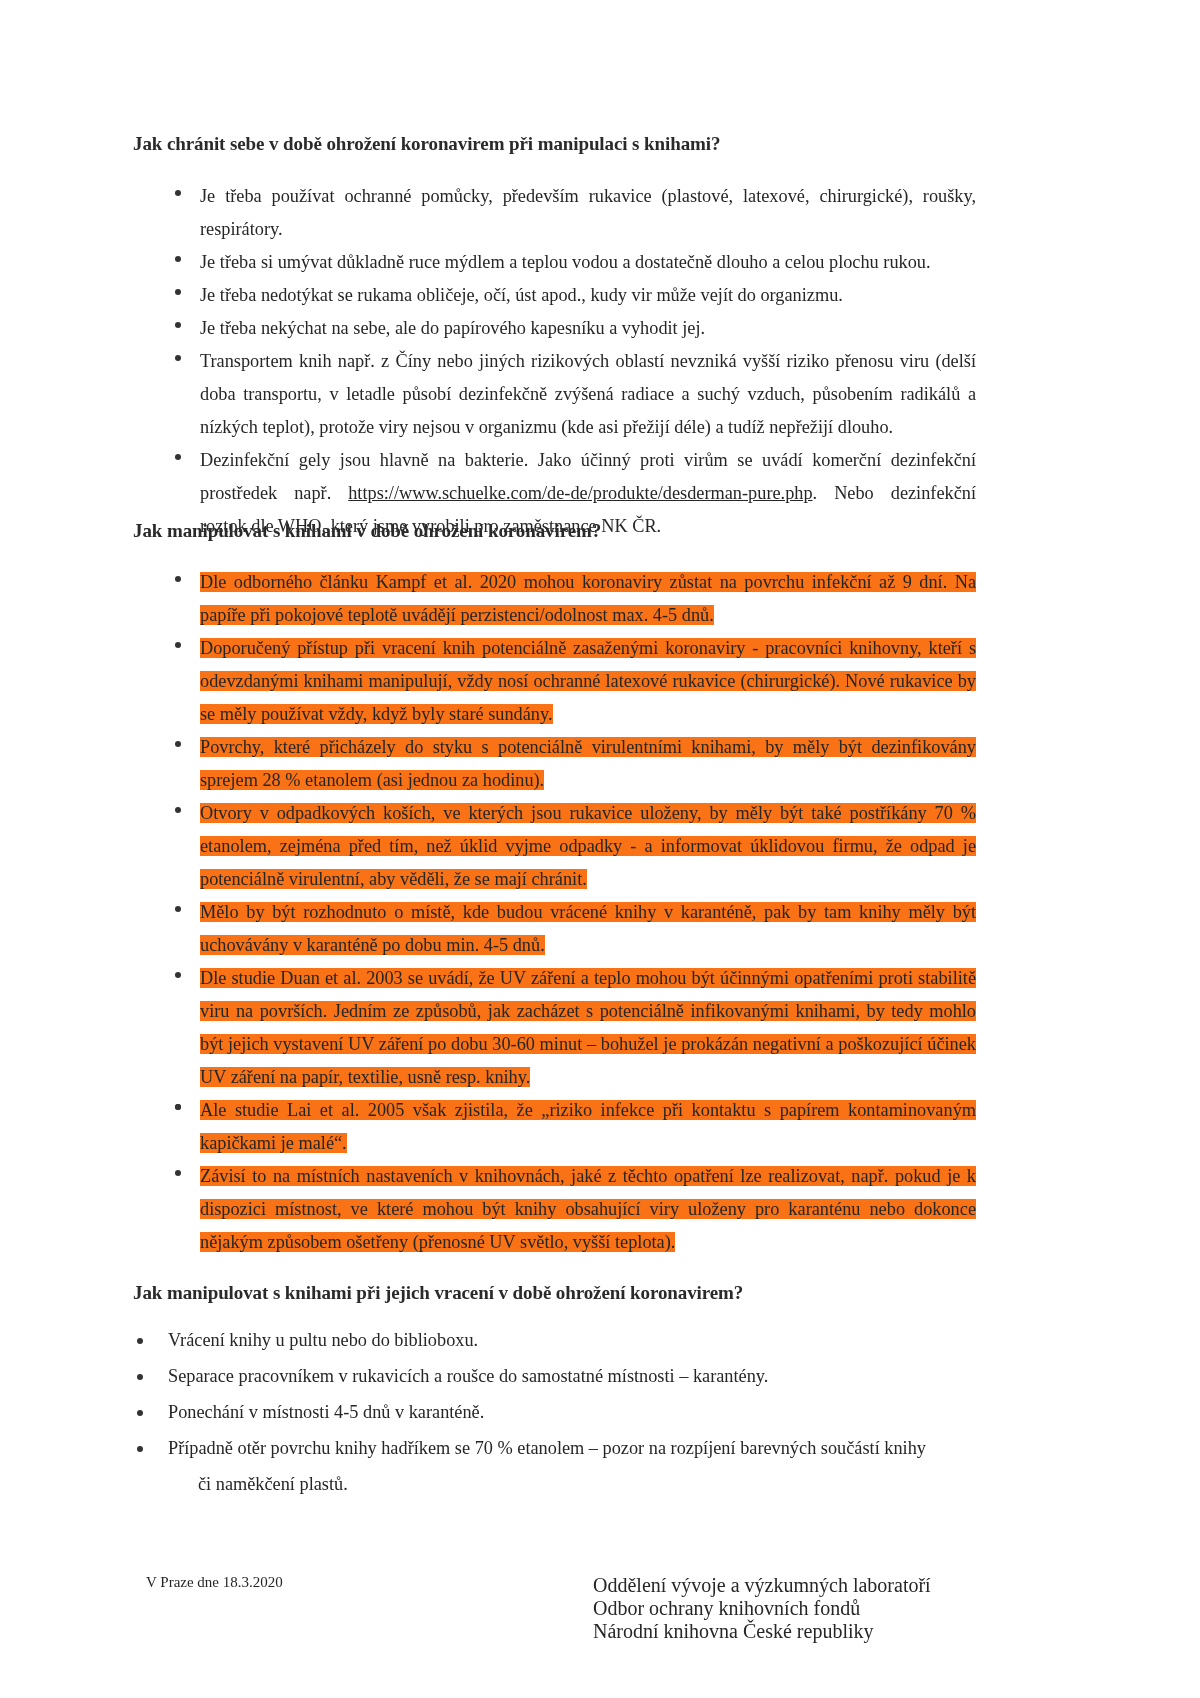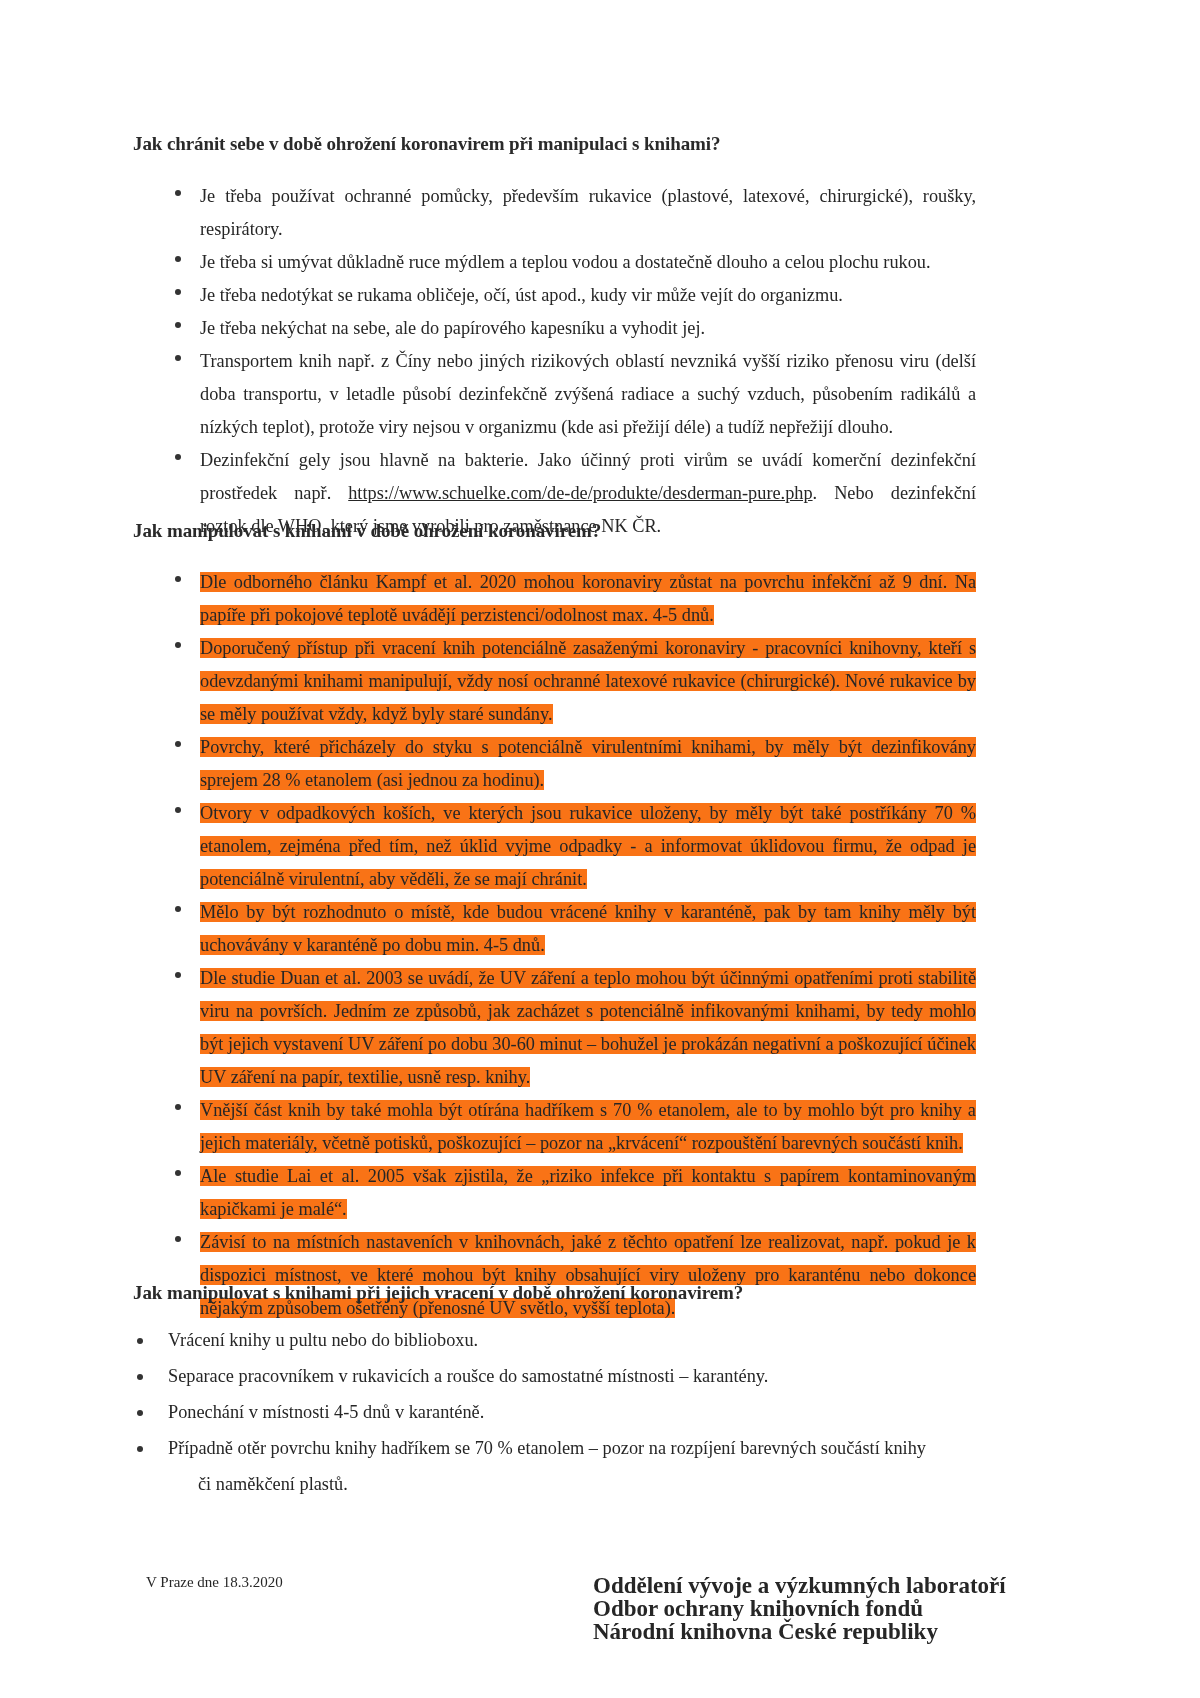--- a/index.html
+++ b/index.html
@@ -29,21 +29,21 @@
   ul.list3 { left: 137px; width: 840px; }
   ul.list3 li {
     position: relative; padding-left: 31px; font-size: 18.3px; line-height: 36px;
   }
   ul.list3 li .bullet {
     position: absolute; left: 0; top: 16px; width: 6px; height: 6px; border-radius: 50%;
     background: #333;
   }
   ul.list3 li .cont { display: block; padding-left: 30px; }
   .footer-left { position: absolute; left: 146px; top: 1574px; font-size: 15px; }
-  .footer-right { position: absolute; left: 593px; top: 1574px; font-size: 23px; line-height: 23px; font-weight: bold; }
+  .footer-right { position: absolute; left: 593px; top: 1574px; font-size: 20px; line-height: 23px; }
 </style>
 </head>
 <body>
 
 <div class="page">
 
   <h2 class="sec" style="top:133px;">Jak chránit sebe v době ohrožení koronavirem při manipulaci s knihami?</h2>
   <ul class="list list1" style="top:180px;">
     <li><span class="bullet"></span><span class="txt">Je třeba používat ochranné pomůcky, především rukavice (plastové, latexové, chirurgické), roušky, respirátory.</span></li>
     <li><span class="bullet"></span><span class="txt">Je třeba si umývat důkladně ruce mýdlem a teplou vodou a dostatečně dlouho a celou plochu rukou.</span></li>
@@ -54,21 +54,21 @@
   </ul>
 
   <h2 class="sec" style="top:520px;">Jak manipulovat s knihami v době ohrožení koronavirem?</h2>
   <ul class="list list1 hl" style="top:566px;">
     <li><span class="bullet"></span><span class="txt">Dle odborného článku Kampf et al. 2020 mohou koronaviry zůstat na povrchu infekční až 9 dní. Na papíře při pokojové teplotě uvádějí perzistenci/odolnost max. 4-5 dnů.</span></li>
     <li><span class="bullet"></span><span class="txt">Doporučený přístup při vracení knih potenciálně zasaženými koronaviry - pracovníci knihovny, kteří s odevzdanými knihami manipulují, vždy nosí ochranné latexové rukavice (chirurgické). Nové rukavice by se měly používat vždy, když byly staré sundány.</span></li>
     <li><span class="bullet"></span><span class="txt">Povrchy, které přicházely do styku s potenciálně virulentními knihami, by měly být dezinfikovány sprejem 28 % etanolem (asi jednou za hodinu).</span></li>
     <li><span class="bullet"></span><span class="txt">Otvory v odpadkových koších, ve kterých jsou rukavice uloženy, by měly být také postříkány 70 % etanolem, zejména před tím, než úklid vyjme odpadky - a informovat úklidovou firmu, že odpad je potenciálně virulentní, aby věděli, že se mají chránit.</span></li>
     <li><span class="bullet"></span><span class="txt">Mělo by být rozhodnuto o místě, kde budou vrácené knihy v karanténě, pak by tam knihy měly být uchovávány v karanténě po dobu min. 4-5 dnů.</span></li>
     <li><span class="bullet"></span><span class="txt">Dle studie Duan et al. 2003 se uvádí, že UV záření a teplo mohou být účinnými opatřeními proti stabilitě viru na površích. Jedním ze způsobů, jak zacházet s potenciálně infikovanými knihami, by tedy mohlo být jejich vystavení UV záření po dobu 30-60 minut – bohužel je prokázán negativní a poškozující účinek UV záření na papír, textilie, usně resp. knihy.</span></li>
-    <li><span class="bullet"></span><span class="txt">Vnější část knih by také mohla být otírána hadříkem s 70 % etanolem, ale to by mohlo být pro knihy a jejich materiály, včetně potisků, poškozující – pozor na „krvácení“ rozpouštění barevných součástí knih.</span></li>
+    <li><span class="bullet"></span></li>
     <li><span class="bullet"></span><span class="txt">Ale studie Lai et al. 2005 však zjistila, že „riziko infekce při kontaktu s papírem kontaminovaným kapičkami je malé“.</span></li>
     <li><span class="bullet"></span><span class="txt">Závisí to na místních nastaveních v knihovnách, jaké z těchto opatření lze realizovat, např. pokud je k dispozici místnost, ve které mohou být knihy obsahující viry uloženy pro karanténu nebo dokonce nějakým způsobem ošetřeny (přenosné UV světlo, vyšší teplota).</span></li>
   </ul>
 
   <h2 class="sec" style="top:1282px;">Jak manipulovat s knihami při jejich vracení v době ohrožení koronavirem?</h2>
   <ul class="list list3" style="top:1322px;">
     <li><span class="bullet"></span><span>Vrácení knihy u pultu nebo do biblioboxu.</span></li>
     <li><span class="bullet"></span><span>Separace pracovníkem v rukavicích a roušce do samostatné místnosti – karantény.</span></li>
     <li><span class="bullet"></span><span>Ponechání v místnosti 4-5 dnů v karanténě.</span></li>
     <li><span class="bullet"></span><span>Případně otěr povrchu knihy hadříkem se 70 % etanolem – pozor na rozpíjení barevných součástí knihy</span><span class="cont">či naměkčení plastů.</span></li>

